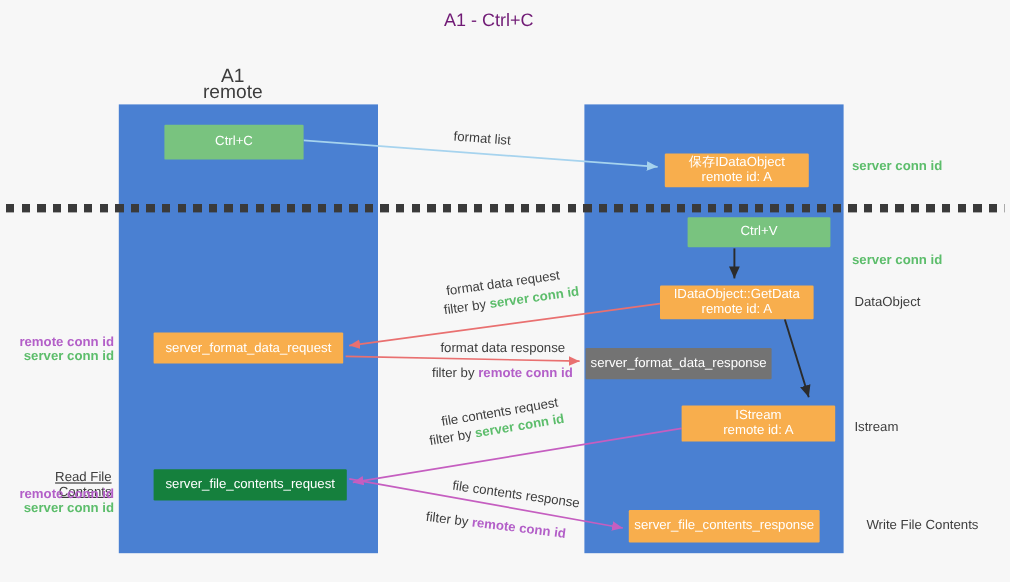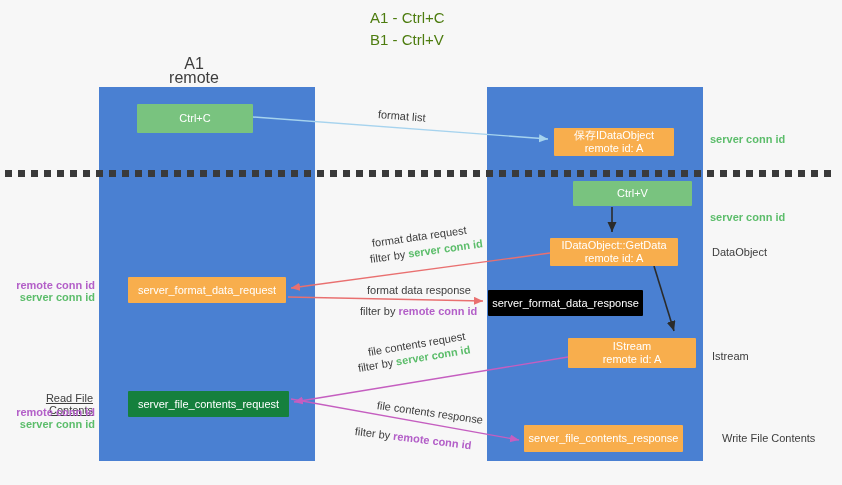--- a/index.html
+++ b/index.html
@@ -1,20 +1,20 @@
 <!DOCTYPE html>
 <html><head>
 <meta charset="utf-8">
 <style>
   * { margin:0; padding:0; box-sizing:border-box; }
   html,body { background:#f7f7f7; }
   body { font-family:"Liberation Sans", sans-serif; color:#3d3d3d; }
   .canvas { position:relative; width:842px; height:485px; background:#f7f7f7; overflow:hidden; }
 
-  .title { position:absolute; left:370px; top:7px; font-size:15px; line-height:22px; color:#4d7c0f; z-index:6; }
+  .title { position:absolute; left:370px; top:7px; font-size:15px; line-height:22px; color:#701a75; z-index:6; }
   .col-header { position:absolute; top:57px; width:120px; text-align:center; font-size:16px; line-height:14px; color:#3d3d3d; z-index:6; }
 
   .lifeline { position:absolute; top:87px; width:216px; height:374px; background:#4a80d2; z-index:1; }
 
   .dotted { position:absolute; left:5px; top:170px; width:832px; height:7px; z-index:3;
             background-image:repeating-linear-gradient(90deg,#3a3a3a 0 7px,rgba(0,0,0,0) 7px 13px); }
 
   svg.arrows { position:absolute; left:0; top:0; z-index:4; pointer-events:none; }
 
   .node { position:absolute; display:flex; flex-direction:column; align-items:center; justify-content:center;
@@ -35,21 +35,20 @@
   .leftstack { position:absolute; left:0; width:95px; text-align:right; font-size:11px; font-weight:bold; line-height:12px; z-index:6; }
   .readlbl { position:absolute; left:0; width:93px; text-align:right; font-size:11px; color:#3d3d3d; z-index:6;text-decoration:underline; }
 </style>
 </head>
 <body>
 
 <div class="canvas">
 
   <div class="title">
     <div>A1 - Ctrl+C</div>
-    <div>B1 - Ctrl+V</div>
   </div>
 
   <div class="col-header" style="left:134px">
     <div>A1</div>
     <div>remote</div>
   </div>
 
   <div class="lifeline" style="left: 99px; background: rgb(74, 128, 210);"></div>
   <div class="lifeline" style="left: 487px; background: rgb(74, 128, 210);"></div>
 
@@ -88,21 +87,21 @@
 
   <div class="node green" style="left: 553px; top: 181px; width: 119px; height: 25px; background: rgb(121, 195, 127); margin-left: 20px;">Ctrl+V</div>
 
   <div class="node orange" style="left: 550px; top: 238px; width: 128px; height: 28px; background: rgb(248, 174, 77);">
     <div>IDataObject::GetData</div>
     <div>remote id: A</div>
   </div>
 
   <div class="node orange" style="left: 128px; top: 277px; width: 158px; height: 26px; background: rgb(248, 174, 77);">server_format_data_request</div>
 
-  <div class="node orange" style="left: 488px; top: 290px; width: 155px; height: 26px; background: #000000;">server_format_data_response</div>
+  <div class="node orange" style="left: 488px; top: 290px; width: 155px; height: 26px; background: #737373;">server_format_data_response</div>
 
   <div class="node orange" style="left: 568px; top: 338px; width: 128px; height: 30px; background: rgb(248, 174, 77);">
     <div>IStream</div>
     <div>remote id: A</div>
   </div>
 
   <div class="node orange" style="left: 128px; top: 391px; width: 161px; height: 26px; background: #15803d;">server_file_contents_request</div>
 
   <div class="node orange" style="left: 524px; top: 425px; width: 159px; height: 27px; background: rgb(248, 174, 77);">server_file_contents_response</div>
 

